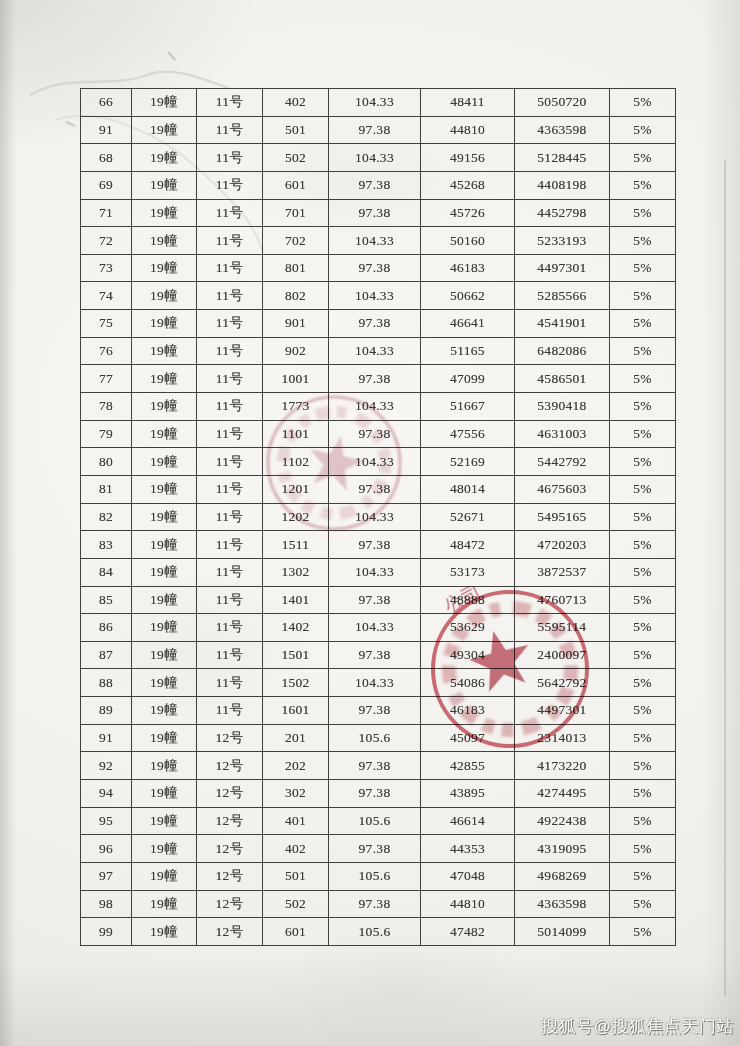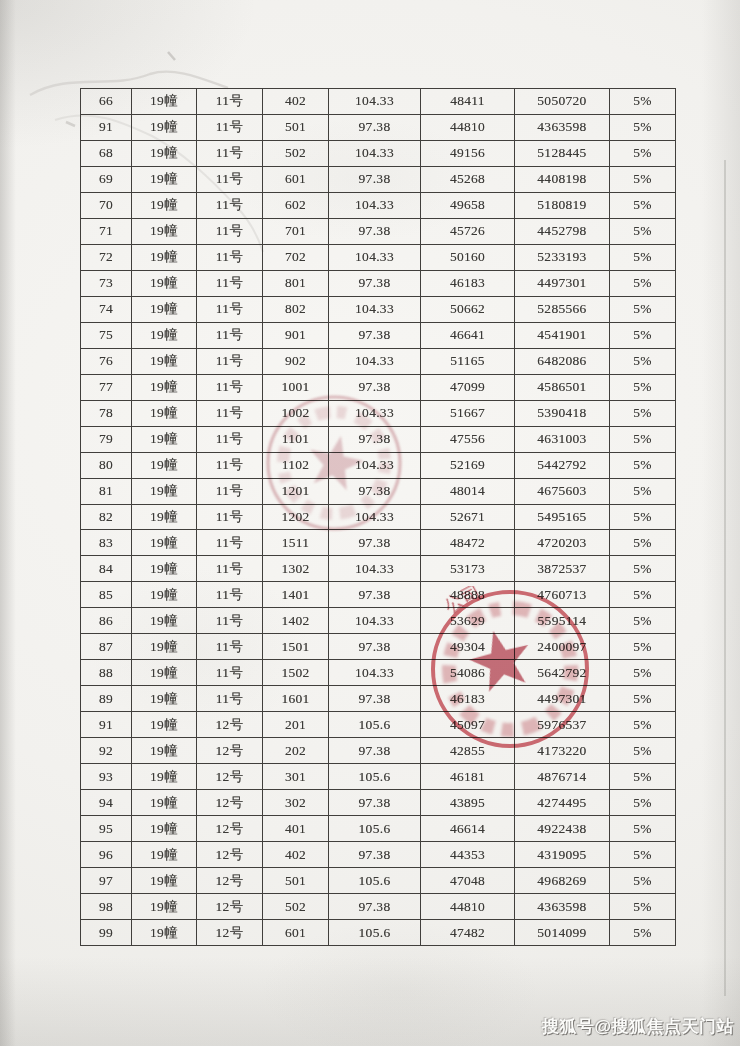--- a/index.html
+++ b/index.html
@@ -47,21 +47,21 @@
   }
   
   .stamp{position:absolute;mix-blend-mode:multiply;pointer-events:none;}
   .stamp-faded{left:263px;top:391px;}
   .stamp-strong{left:427px;top:586px;}
 
   
   .watermark{
     position:absolute;right:6px;bottom:8px;
     font-family:"Liberation Sans","DejaVu Sans",sans-serif;
-    font-weight:bold;font-size:17px;letter-spacing:.5px;
+    font-weight:normal;font-size:17px;letter-spacing:.5px;
     color:#fbfbf9;
     text-shadow:
       1px 1px 0 rgba(110,108,105,.85),
       -1px -1px 0 rgba(180,178,175,.6),
       0 0 2px rgba(120,118,115,.5);
   }
 </style>
 </head>
 <body>
 
@@ -127,30 +127,20 @@
           <td>69</td>
           <td>19幢</td>
           <td>11号</td>
           <td>601</td>
           <td>97.38</td>
           <td>45268</td>
           <td>4408198</td>
           <td>5%</td>
         </tr>
         <tr>
-          <td>70</td>
-          <td>19幢</td>
-          <td>11号</td>
-          <td>602</td>
-          <td>104.33</td>
-          <td>49658</td>
-          <td>5180819</td>
-          <td>5%</td>
-        </tr>
-        <tr>
           <td>71</td>
           <td>19幢</td>
           <td>11号</td>
           <td>701</td>
           <td>97.38</td>
           <td>45726</td>
           <td>4452798</td>
           <td>5%</td>
         </tr>
         <tr>
@@ -210,21 +200,21 @@
           <td>1001</td>
           <td>97.38</td>
           <td>47099</td>
           <td>4586501</td>
           <td>5%</td>
         </tr>
         <tr>
           <td>78</td>
           <td>19幢</td>
           <td>11号</td>
-          <td>1002</td>
+          <td>1773</td>
           <td>104.33</td>
           <td>51667</td>
           <td>5390418</td>
           <td>5%</td>
         </tr>
         <tr>
           <td>79</td>
           <td>19幢</td>
           <td>11号</td>
           <td>1101</td>
@@ -333,41 +323,31 @@
           <td>4497301</td>
           <td>5%</td>
         </tr>
         <tr>
           <td>91</td>
           <td>19幢</td>
           <td>12号</td>
           <td>201</td>
           <td>105.6</td>
           <td>45097</td>
-          <td>5976537</td>
+          <td>2314013</td>
           <td>5%</td>
         </tr>
         <tr>
           <td>92</td>
           <td>19幢</td>
           <td>12号</td>
           <td>202</td>
           <td>97.38</td>
           <td>42855</td>
           <td>4173220</td>
-          <td>5%</td>
-        </tr>
-        <tr>
-          <td>93</td>
-          <td>19幢</td>
-          <td>12号</td>
-          <td>301</td>
-          <td>105.6</td>
-          <td>46181</td>
-          <td>4876714</td>
           <td>5%</td>
         </tr>
         <tr>
           <td>94</td>
           <td>19幢</td>
           <td>12号</td>
           <td>302</td>
           <td>97.38</td>
           <td>43895</td>
           <td>4274495</td>

